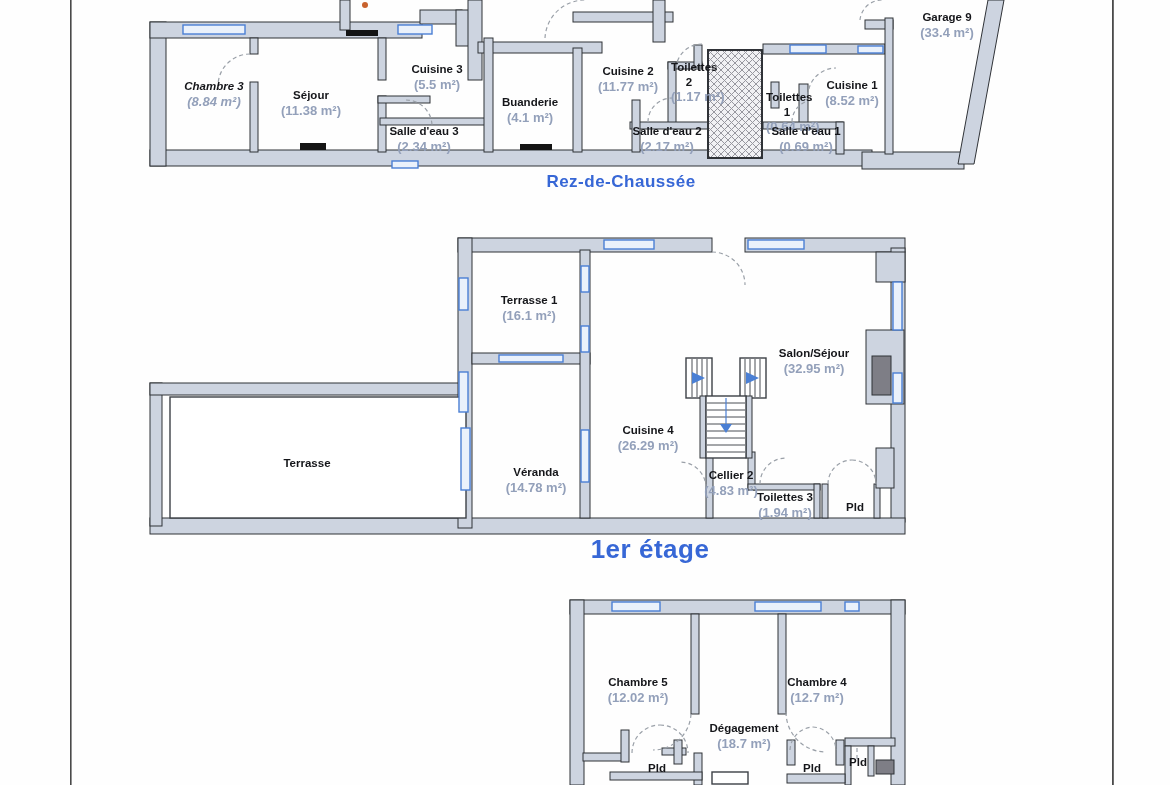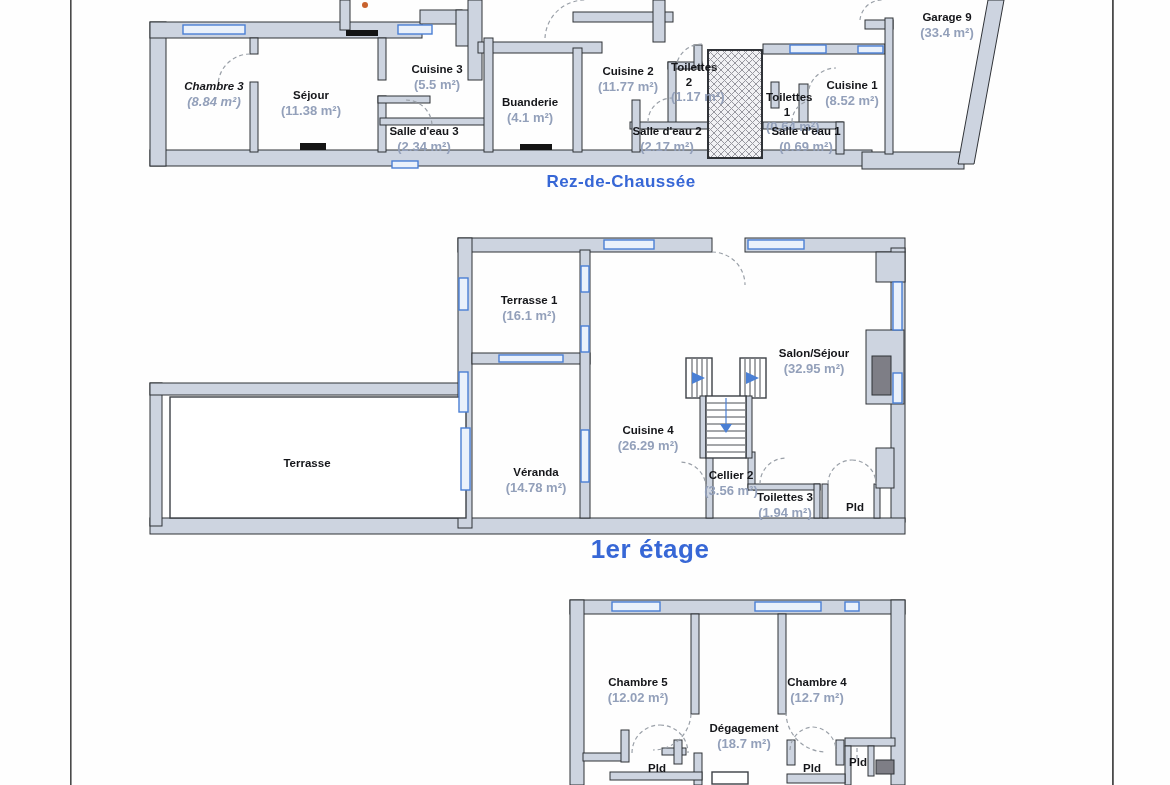--- a/index.html
+++ b/index.html
@@ -277,21 +277,21 @@
       <div class="room-label" style="left: 536px; top: 433px; white-space: nowrap; margin-top: 32px;">
         <div class="room-name">Véranda</div>
         <div class="room-area">(14.78 m²)</div>
       </div>
       <div class="room-label" style="left: 648px; top: 423px; white-space: nowrap;">
         <div class="room-name">Cuisine 4</div>
         <div class="room-area">(26.29 m²)</div>
       </div>
       <div class="room-label" style="left: 731px; top: 468px; white-space: nowrap;">
         <div class="room-name">Cellier 2</div>
-        <div class="room-area">(3.56 m²)</div>
+        <div class="room-area">(4.83 m²)</div>
       </div>
       <div class="room-label" style="left: 785px; top: 490px; white-space: nowrap;">
         <div class="room-name">Toilettes 3</div>
         <div class="room-area">(1.94 m²)</div>
       </div>
       <div class="room-label" style="left: 855px; top: 500px; white-space: nowrap;">
         <div class="room-name">Pld</div>
       </div>
       <div class="room-label" style="left: 638px; top: 675px; white-space: nowrap;">
         <div class="room-name">Chambre 5</div>

